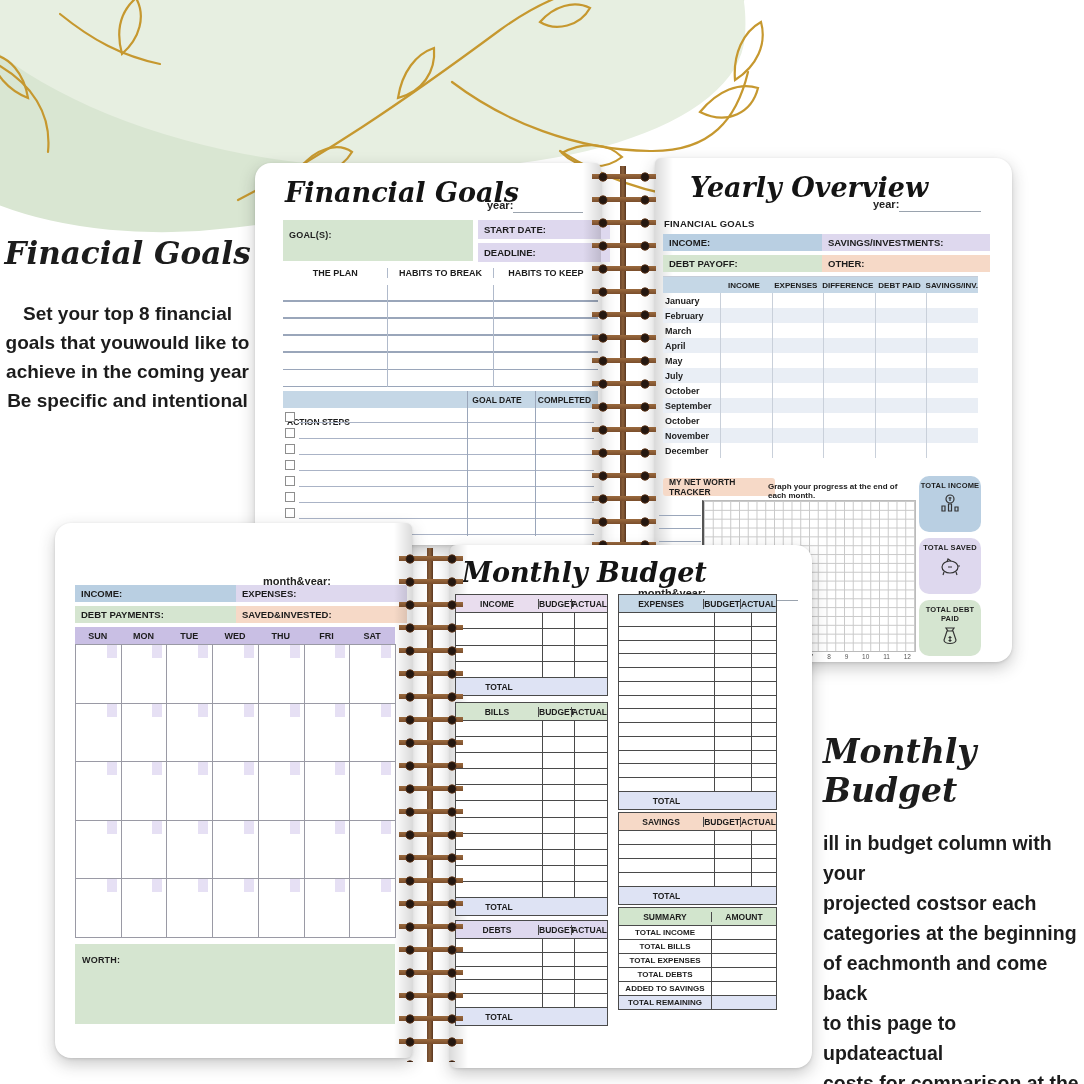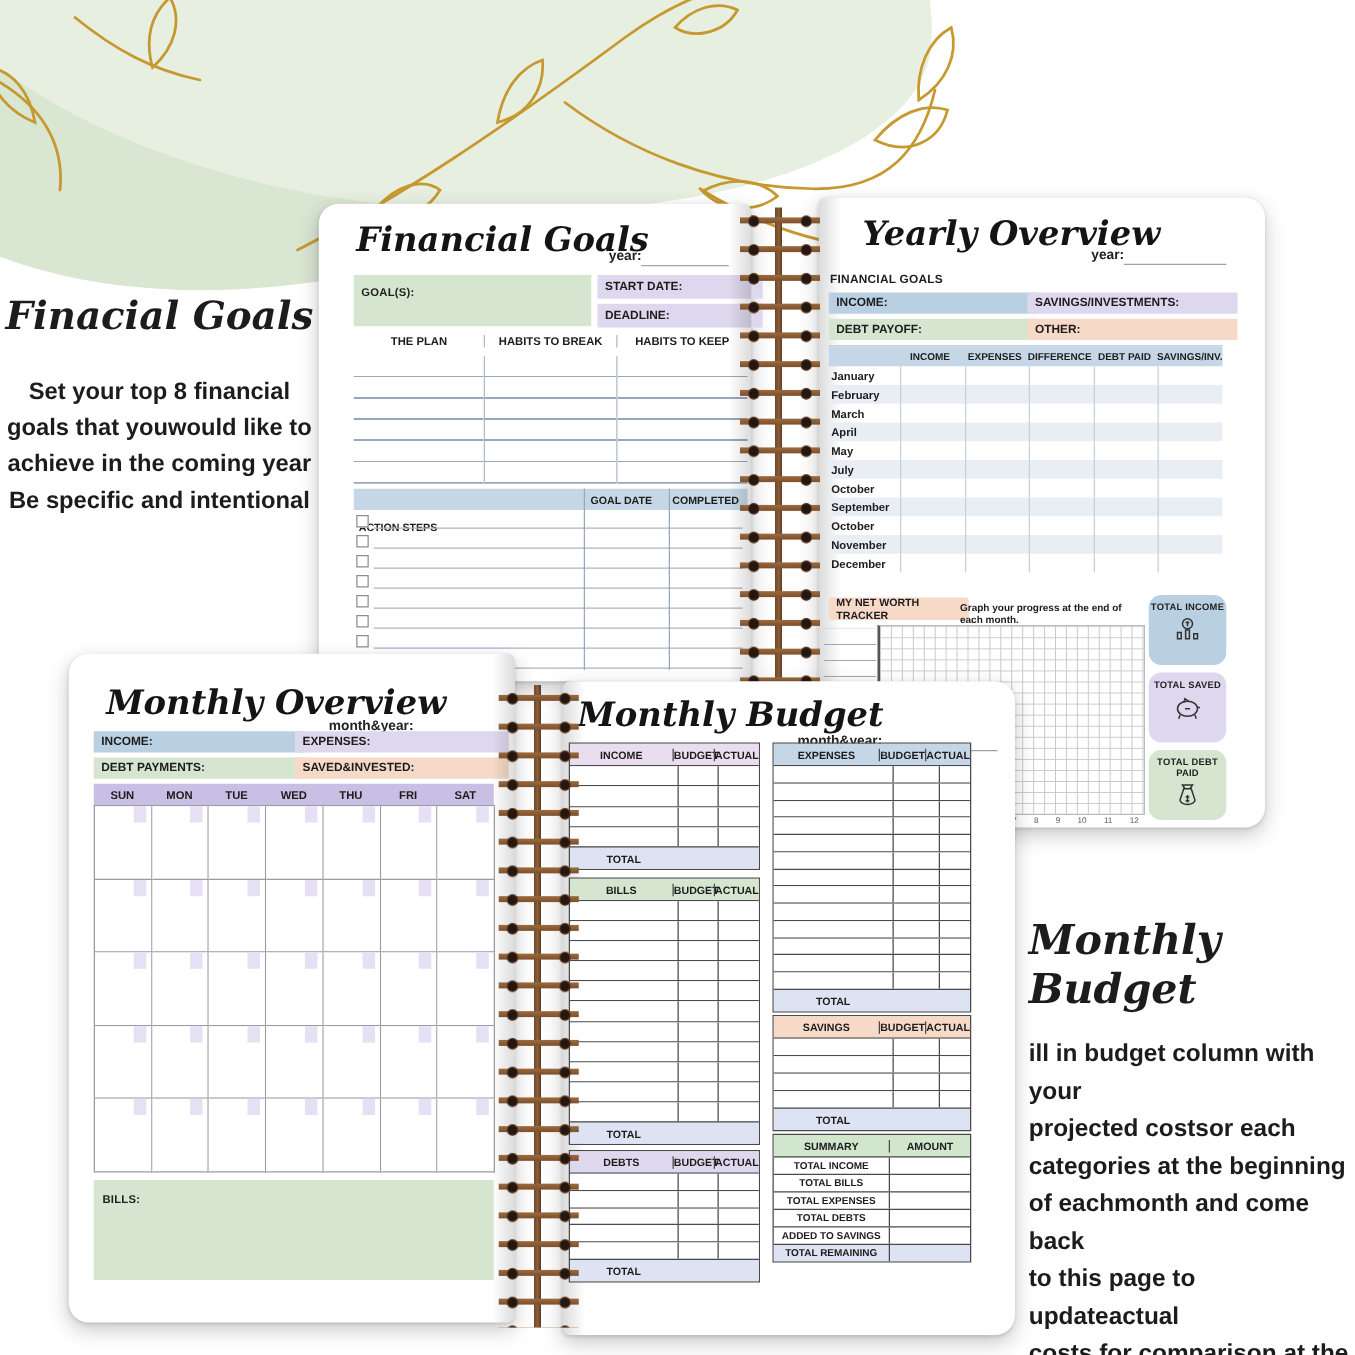--- a/index.html
+++ b/index.html
@@ -372,21 +372,20 @@
     <span class="lbl">TOTAL DEBT PAID</span>
     <svg class="ic" width="22" height="22" viewBox="0 0 22 22" fill="none" stroke="#333" stroke-width="1.2">
       <path d="M8 5h6l3 9a6 3.5 0 01-12 0z"></path>
         <path d="M9 5l-2-3h8l-2 3"></path>
         <path d="M11 10v6M9.5 11.5h3M9.5 14.5h3"></path>
     </svg>
   </div>
 </div>
 
 <div class="page pg-left shadow-r" style="left:55px;top:523px;width:357px;height:535px;z-index:3;">
-  <div class="abs script" style="left:30px;top:24px;font-size:27px;">Monthly Overview</div>
   <div class="abs" style="left:208px;top:48px;"><span class="yearlbl">month&amp;year:</span><span class="yearline" style="width:62px;"></span></div>
   <div class="abs cbox" style="left:20px;top:62px;width:157px;height:17px;background:var(--blue);">
       <span>INCOME:</span>
     </div>
   <div class="abs cbox" style="left:181px;top:62px;width:159px;height:17px;background:var(--lav);">
       <span>EXPENSES:</span>
     </div>
   <div class="abs cbox" style="left:20px;top:83px;width:157px;height:17px;background:var(--green);">
       <span>DEBT PAYMENTS:</span>
     </div>
@@ -467,21 +466,21 @@
 
     <div class="cal-cell"></div>
 
     <div class="cal-cell"></div>
 
     <div class="cal-cell"></div>
 
     <div class="cal-cell"></div>
   </div>
   <div class="abs notes" style="left:20px;top:421px;width:320px;height:80px;padding:5px 7px;box-sizing:border-box;">
-    <span class="lbl">BILLS:</span>
+    <span class="lbl">WORTH:</span>
   </div>
 </div>
 
 <div class="spiral" style="left:399px;top:548px;height:514px;z-index:4;"></div>
 
 <div class="page pg-right shadow-l" style="left:450px;top:545px;width:362px;height:523px;z-index:3;">
   <div class="abs script" style="left:12px;top:12px;font-size:27px;">Monthly Budget</div>
   <div class="abs" style="left:188px;top:38px;"><span class="yearlbl">month&amp;year:</span><span class="yearline" style="width:92px;"></span></div>
 
   <div class="btable tleft" style="left:5px;top:49px;width:153px;">

